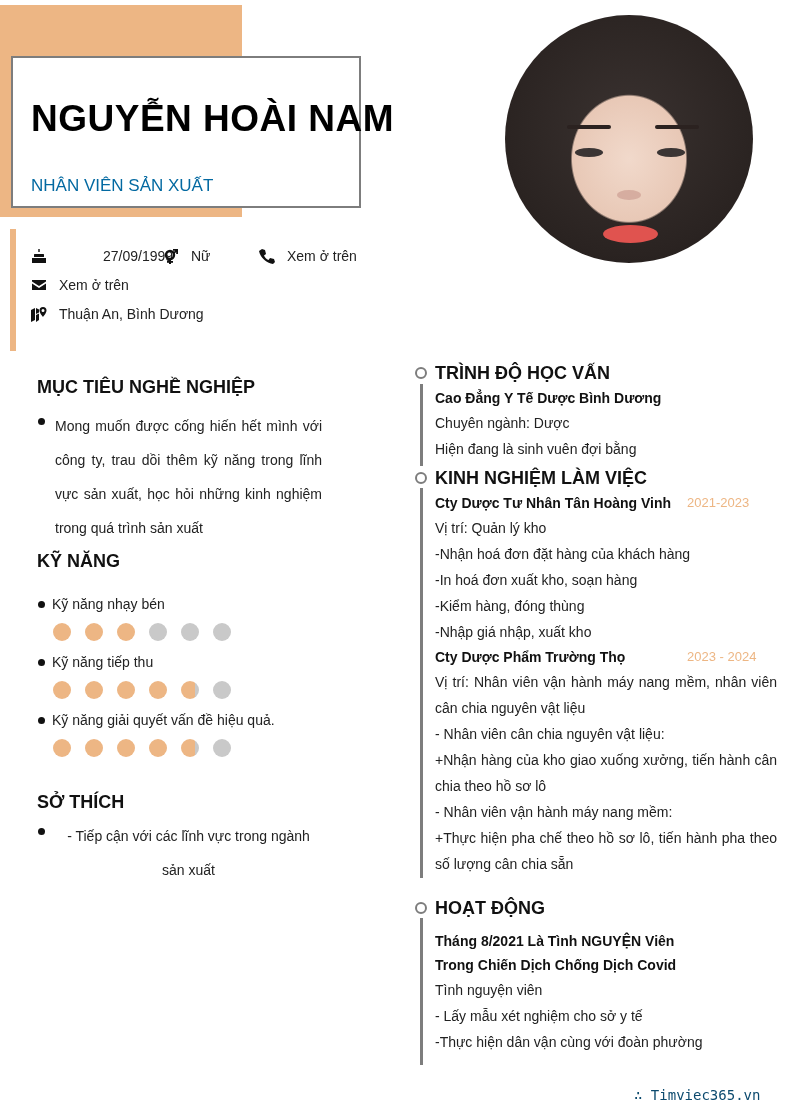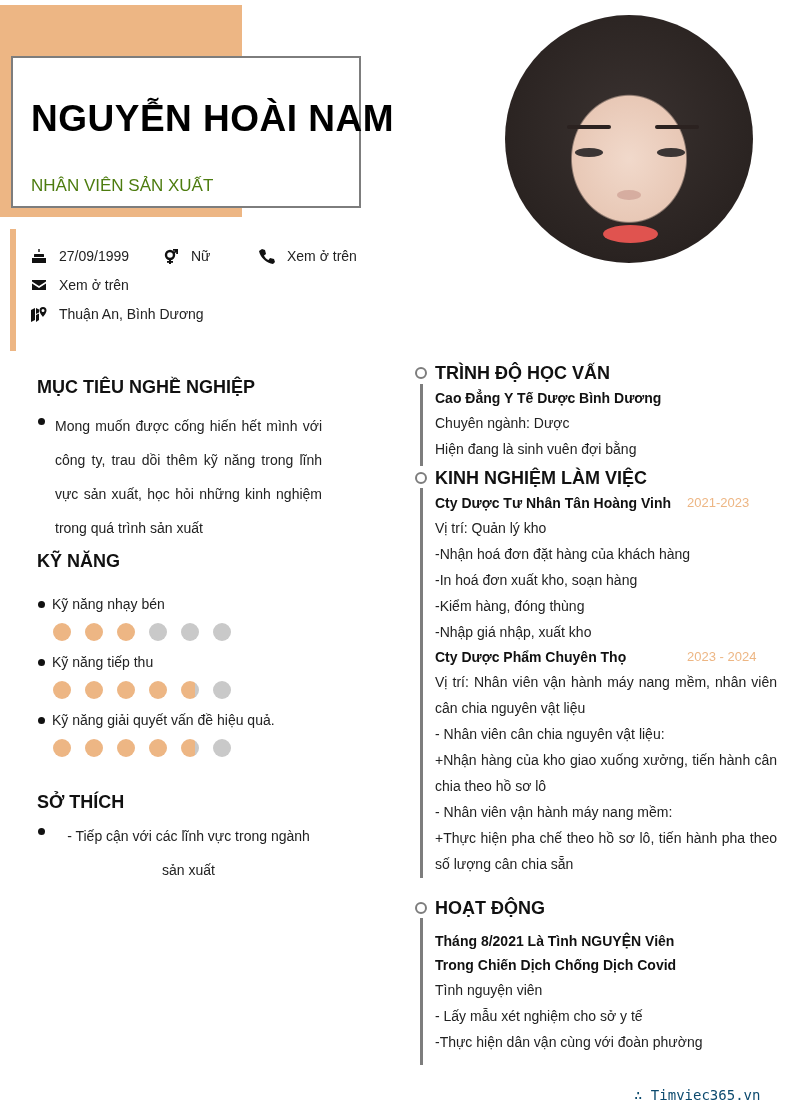--- a/index.html
+++ b/index.html
@@ -2,21 +2,21 @@
 <html><head>
 <meta charset="utf-8">
 <style>
   * { box-sizing: border-box; margin: 0; padding: 0; }
   html, body { width: 800px; height: 1111px; background: #ffffff; overflow: hidden; }
   body { position: relative; font-family: "Liberation Sans", "DejaVu Sans", sans-serif; color: #222; }
 
   .accent-block { position: absolute; left: 0; top: 5px; width: 242px; height: 212px; background: #edb684; }
   .name-card { position: absolute; left: 11px; top: 56px; width: 350px; height: 152px; background: #fff; border: 2px solid #7d7d7d; }
   .name { position: absolute; left: 18px; top: 40px; font-size: 37px; font-weight: 700; color: #000; letter-spacing: 0.5px; white-space: nowrap; }
-  .title { position: absolute; left: 18px; top: 118px; font-size: 17px; color: #4d7c0f; white-space: nowrap; }
+  .title { position: absolute; left: 18px; top: 118px; font-size: 17px; color: #0369a1; white-space: nowrap; }
 
   .photo { position: absolute; left: 505px; top: 15px; width: 248px; height: 248px; border-radius: 50%; overflow: hidden;
            background: radial-gradient(ellipse 38% 42% at 50% 58%, #f1d9cb 0%, #e8c8b6 60%, transparent 62%),
                        radial-gradient(circle at 50% 45%, #3a3230 0%, #2a2321 70%, #1d1817 100%); }
   .photo .brow { position: absolute; height: 4px; background: #2b2220; border-radius: 3px; top: 110px; }
   .photo .eye { position: absolute; width: 28px; height: 9px; background: #3b3534; border-radius: 50%; top: 133px; }
   .photo .nose { position: absolute; left: 112px; top: 175px; width: 24px; height: 10px; border-radius: 50%; background: #d6ada0; }
   .photo .lips { position: absolute; left: 98px; top: 210px; width: 55px; height: 18px; border-radius: 50%; background: #e0534f; }
 
   .contact-bar { position: absolute; left: 10px; top: 229px; width: 6px; height: 122px; background: #edb684; }
@@ -60,21 +60,21 @@
   <div class="brow" style="left:62px;width:44px;"></div>
   <div class="brow" style="left:150px;width:44px;"></div>
   <div class="eye" style="left:70px;"></div>
   <div class="eye" style="left:152px;"></div>
   <div class="nose"></div>
   <div class="lips"></div>
 </div>
 
 <div class="contact-bar"></div>
 
-<div class="contact" style="left:30px;top:247px;">
+<div class="contact" style="left:30px;top:247px;gap:44px;">
   <span class="ic">
     <svg viewBox="0 0 16 16">
         <rect x="7.3" y="1" width="1.4" height="3"></rect>
         <rect x="3" y="6" width="10" height="3" rx="0.5"></rect>
         <rect x="1" y="10" width="14" height="5"></rect>
       </svg>
   </span>
   <span>27/09/1999</span>
 </div>
 <div class="contact" style="left:162px;top:247px;">
@@ -179,21 +179,21 @@
 <div class="rsec-title" style="top:468px;">KINH NGHIỆM LÀM VIỆC</div>
 
 <div class="rline bold" style="top:495px;">Cty Dược Tư Nhân Tân Hoàng Vinh</div>
 <div class="date" style="left:687px;top:495px;">2021-2023</div>
 <div class="rline" style="top:520px;">Vị trí: Quản lý kho</div>
 <div class="rline" style="top:546px;">-Nhận hoá đơn đặt hàng của khách hàng</div>
 <div class="rline" style="top:572px;">-In hoá đơn xuất kho, soạn hàng</div>
 <div class="rline" style="top:598px;">-Kiểm hàng, đóng thùng</div>
 <div class="rline" style="top:624px;">-Nhập giá nhập, xuất kho</div>
 
-<div class="rline bold" style="top:649px;">Cty Dược Phẩm Chuyên Thọ</div>
+<div class="rline bold" style="top:649px;">Cty Dược Phẩm Trường Thọ</div>
 <div class="date" style="left:687px;top:649px;">2023 - 2024</div>
 <div class="rpara" style="top:669px;">Vị trí: Nhân viên vận hành máy nang mềm, nhân viên cân chia nguyên vật liệu</div>
 <div class="rpara" style="top:721px;">- Nhân viên cân chia nguyên vật liệu:</div>
 <div class="rpara" style="top:747px;">+Nhận hàng của kho giao xuống xưởng, tiến hành cân chia theo hồ sơ lô</div>
 <div class="rpara" style="top:799px;">- Nhân viên vận hành máy nang mềm:</div>
 <div class="rpara" style="top:825px;">+Thực hiện pha chế theo hồ sơ lô, tiến hành pha theo số lượng cân chia sẵn</div>
 
 <div class="tl-node" style="top:902px;"></div>
 <div class="rsec-title" style="top:898px;">HOẠT ĐỘNG</div>
 <div class="rline bold" style="top:933px;">Tháng 8/2021 Là Tình NGUYỆN Viên</div>

